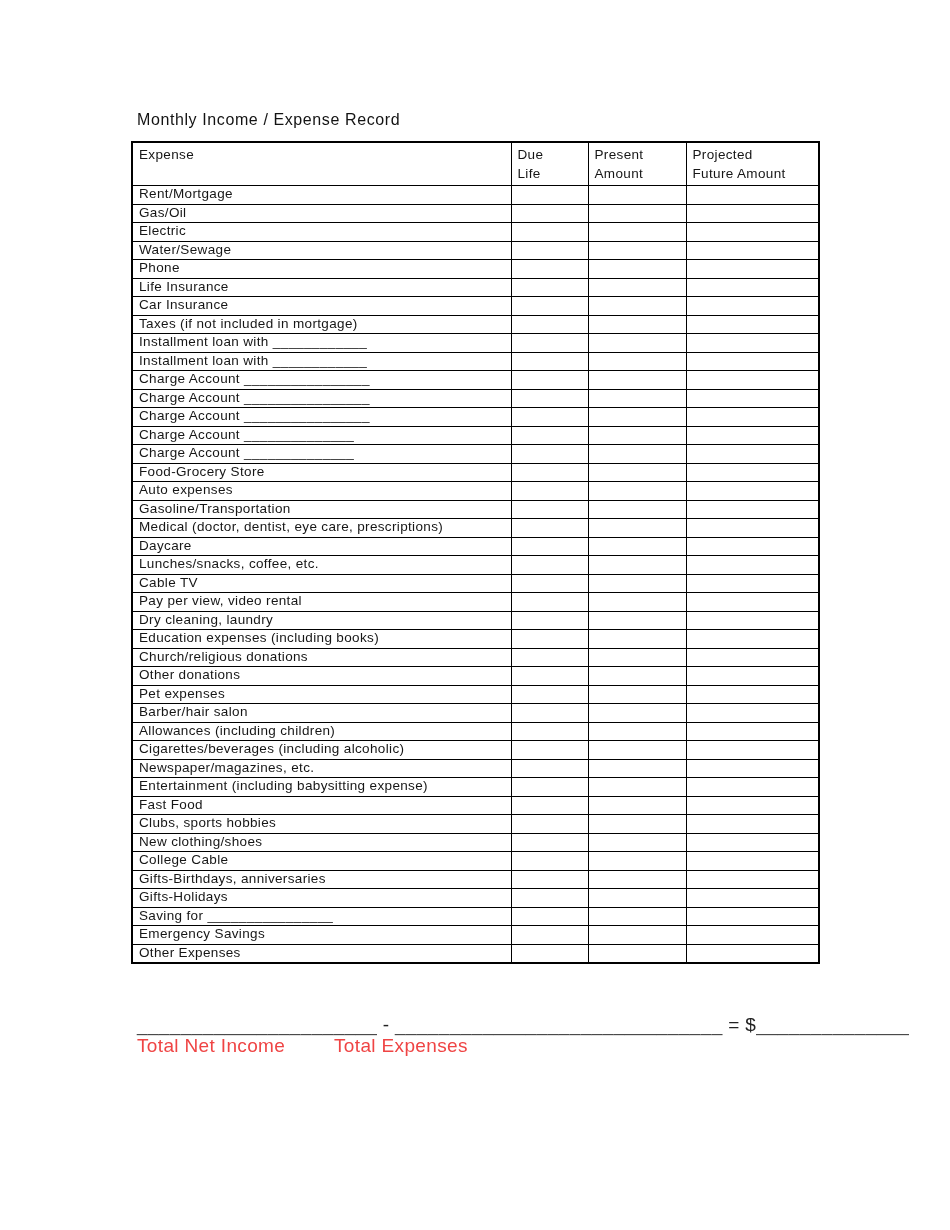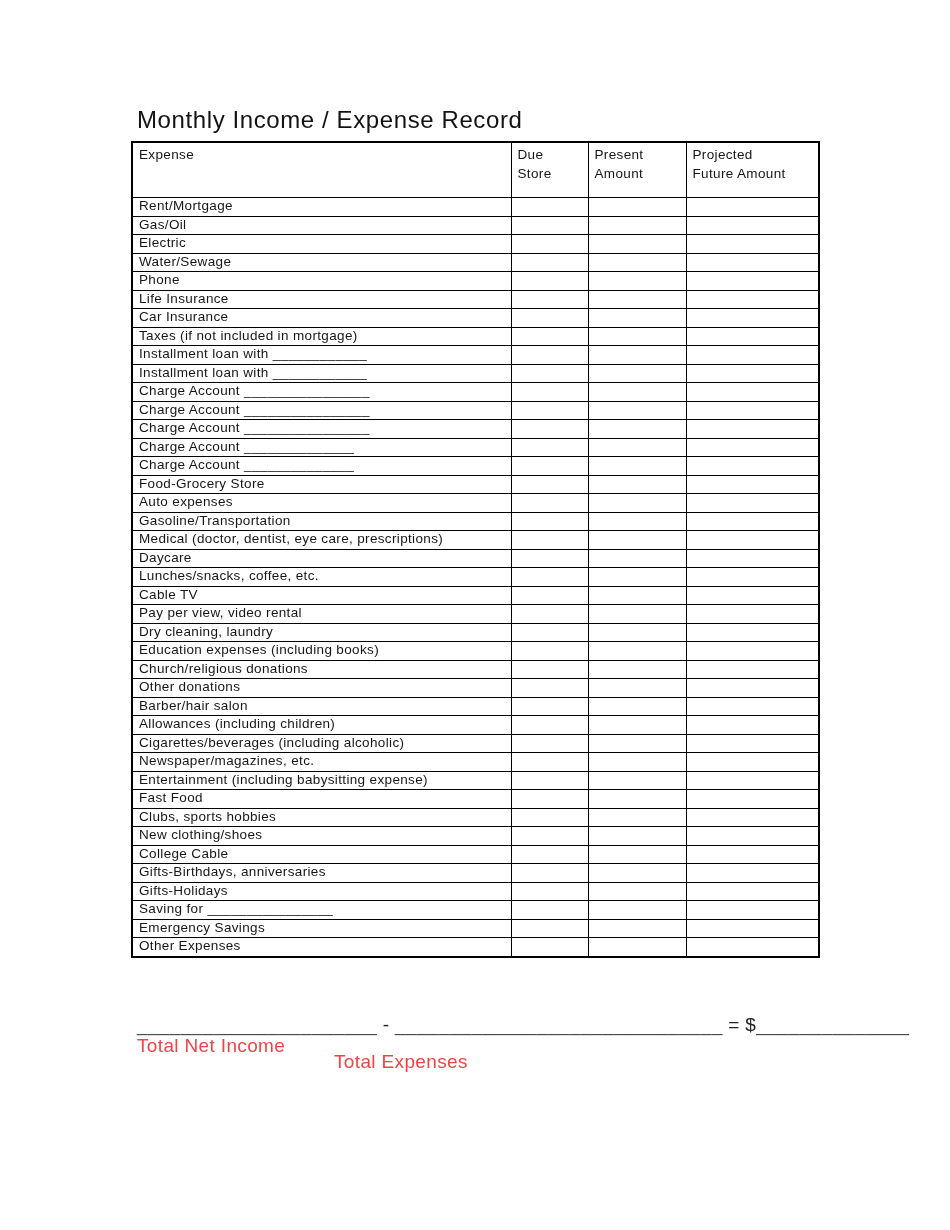--- a/index.html
+++ b/index.html
@@ -13,21 +13,21 @@
     height: 1230px;
     background: #ffffff;
     font-family: "Liberation Sans", sans-serif;
     color: #111111;
     overflow: hidden;
   }
   .title {
     position: absolute;
     left: 137px;
     top: 106px;
-    font-size: 24px;
+    font-size: 16px;
     line-height: 28px;
     letter-spacing: 0.6px;
     color: #131313;
     white-space: nowrap;
   }
   table.expense-table {
     position: absolute;
     left: 131px;
     top: 141px;
     width: 687px;
@@ -43,21 +43,21 @@
     letter-spacing: 0.35px;
     color: #161616;
     overflow: hidden;
   }
   .expense-table th {
     font-weight: normal;
     text-align: left;
     vertical-align: top;
     white-space: pre-line;
     height: 41px;
-    padding: 2px 2px 14px 6px;
+    padding: 2px 2px 2px 6px;
     line-height: 19px;
   }
   .expense-table td {
     height: 18.5px;
     padding: 0 2px 1px 6px;
     line-height: 16.5px;
     vertical-align: middle;
   }
   .bold-serif {
     font-family: "Liberation Serif", serif;
@@ -85,41 +85,41 @@
     height: 18px;
     margin-top: 1px;
     color: #ef4444;
   }
   .formula-labels .lbl {
     position: absolute;
     top: 0;
     white-space: nowrap;
   }
   .lbl-net-income { left: 0; }
-  .lbl-expenses { left: 197px; margin-top: 16px; }
+  .lbl-expenses { left: 197px; }
 </style>
 </head>
 <body>
 
 <div class="page">
 
   <div class="title">Monthly Income / Expense Record</div>
 
   <table class="expense-table">
     <colgroup>
       <col style="width:379px">
       <col style="width:77px">
       <col style="width:98px">
       <col style="width:133px">
     </colgroup>
     <thead>
       <tr>
         <th>Expense</th>
         <th>Due
-Store</th>
+Life</th>
         <th>Present
 Amount</th>
         <th>Projected
 Future Amount</th>
       </tr>
     </thead>
     <tbody id="table-body">
         <tr>
           <td class="expense-cell"><span>Rent/Mortgage</span></td>
           <td></td>
@@ -276,20 +276,26 @@
           <td></td>
           <td></td>
         </tr>
         <tr>
           <td class="expense-cell"><span>Other donations</span></td>
           <td></td>
           <td></td>
           <td></td>
         </tr>
         <tr>
+          <td class="expense-cell"><span>Pet expenses</span></td>
+          <td></td>
+          <td></td>
+          <td></td>
+        </tr>
+        <tr>
           <td class="expense-cell"><span>Barber/hair salon</span></td>
           <td></td>
           <td></td>
           <td></td>
         </tr>
         <tr>
           <td class="expense-cell"><span>Allowances (including children)</span></td>
           <td></td>
           <td></td>
           <td></td>

